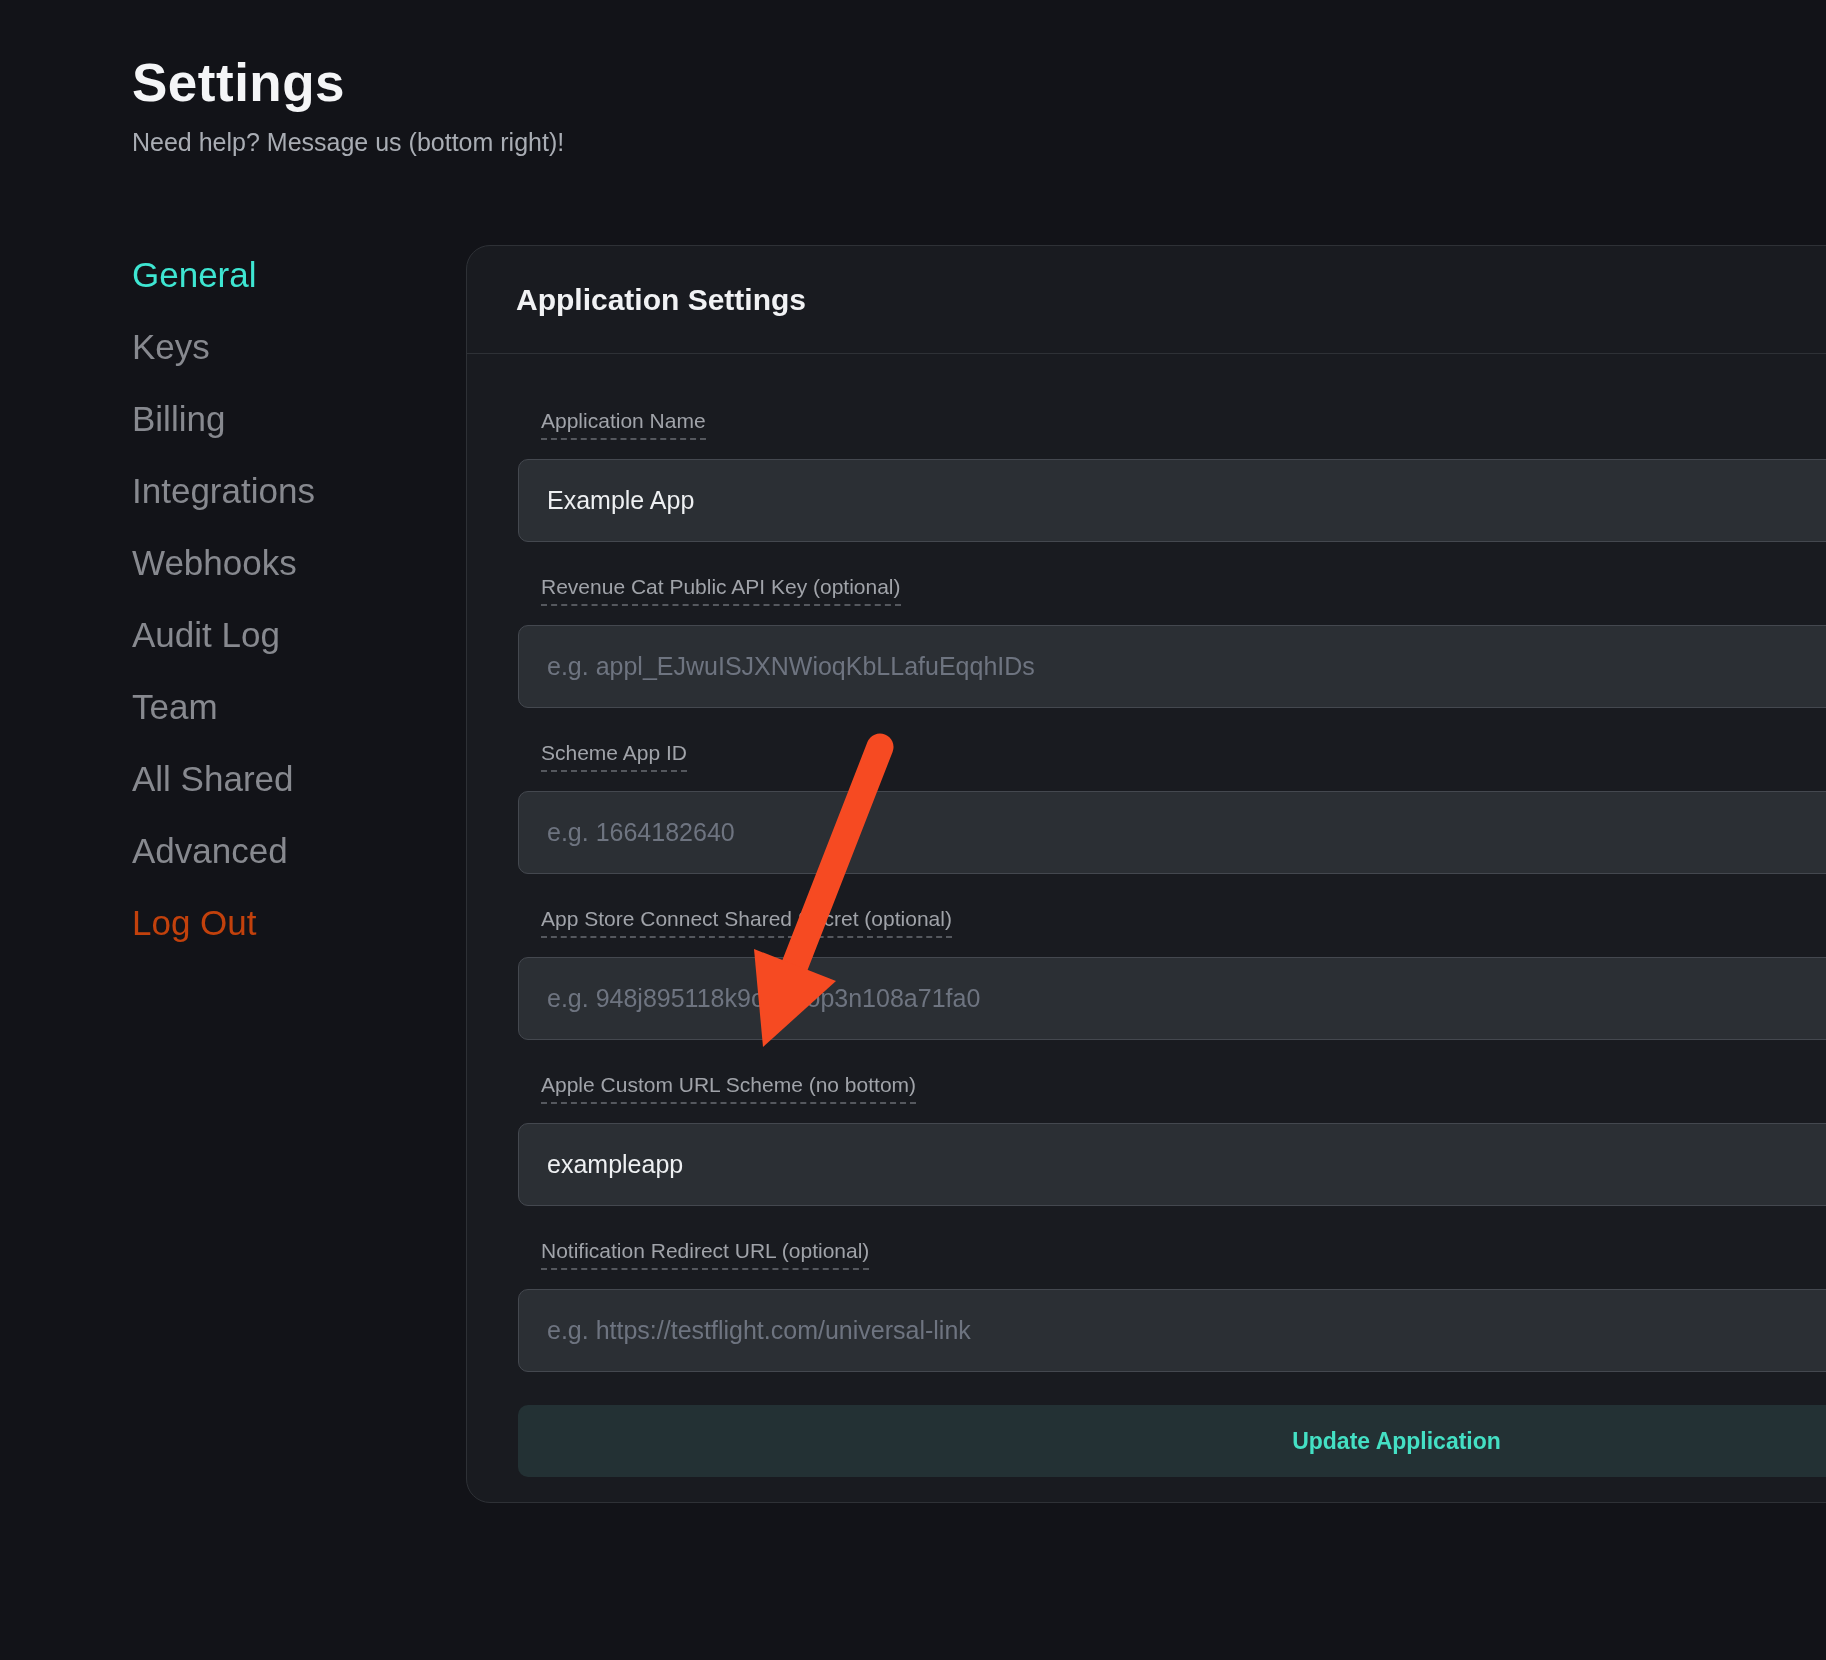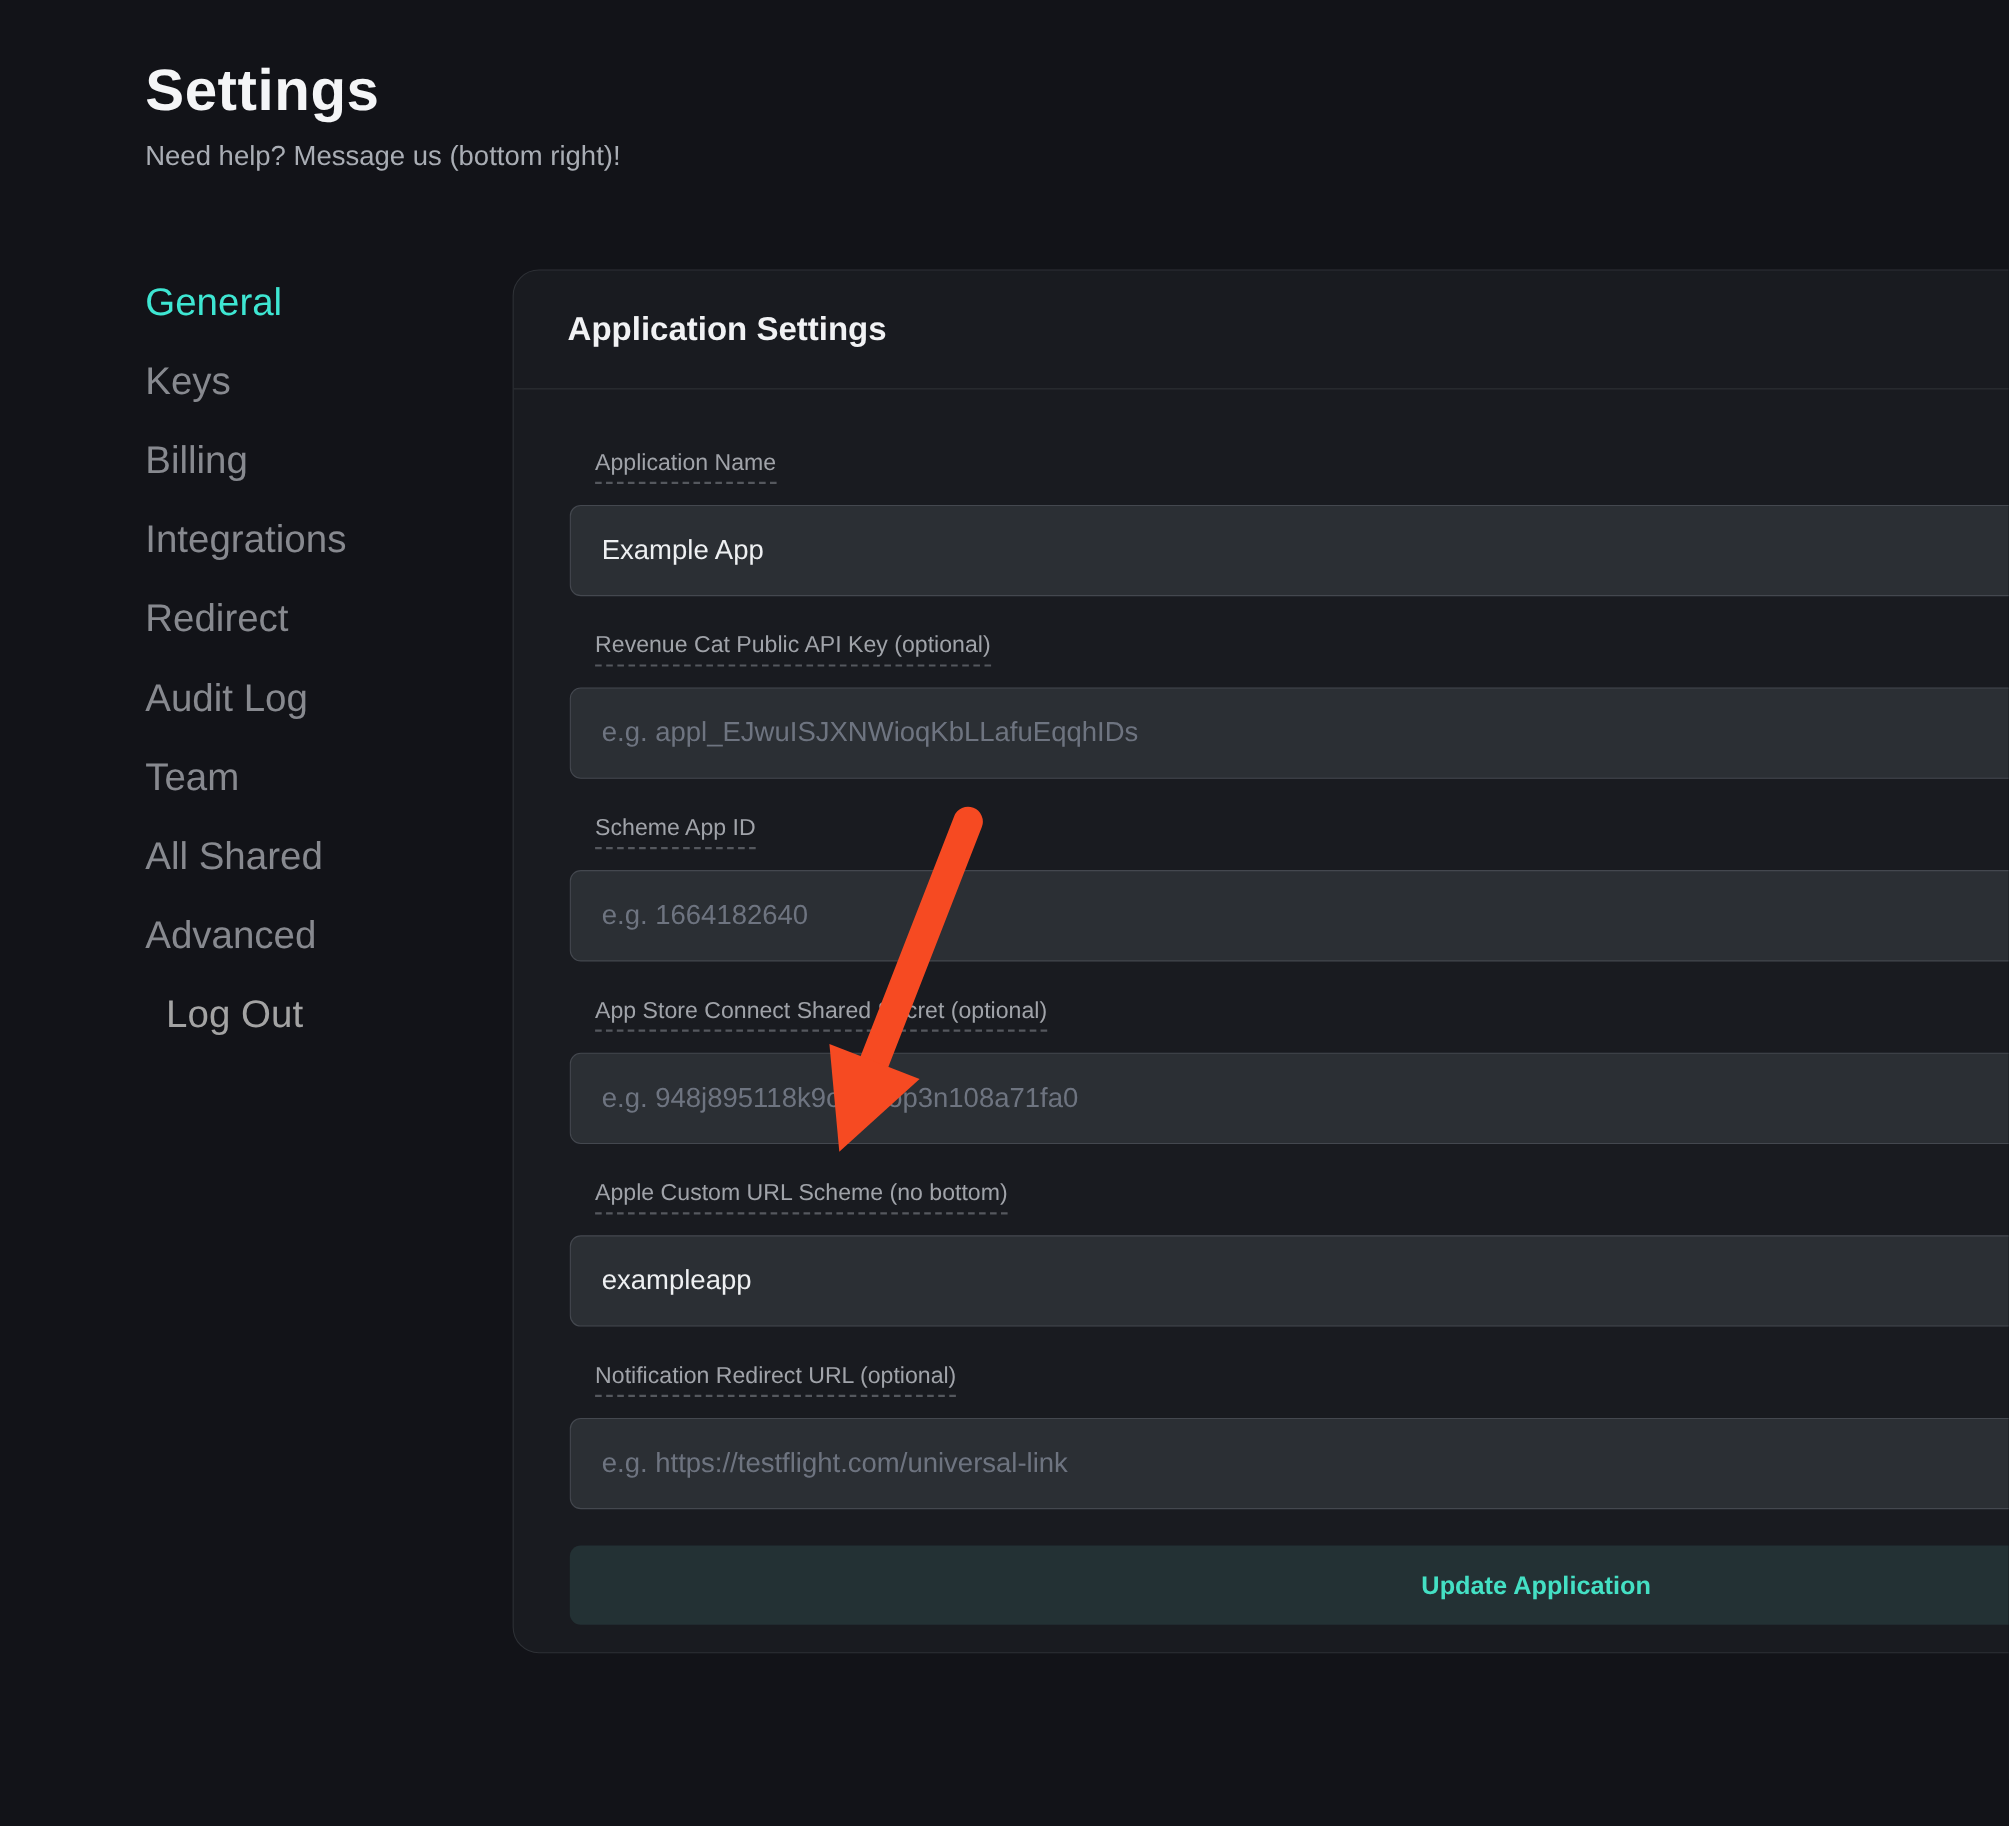--- a/index.html
+++ b/index.html
@@ -22,21 +22,21 @@
   }
   
   .sidebar{
     position:absolute;left:132px;top:258px;width:300px;
     display:flex;flex-direction:column;gap:38px;
   }
   .side-item{
     font-size:35px;color:#87898f;cursor:pointer;line-height:34px;
   }
   .side-item.active{color:#3ee6d2;}
-  .side-item.danger{color:#a3a3a3;margin-left:19px;}
+  .side-item.danger{color:#c2410c;}
   
   .panel{
     position:absolute;left:466px;top:245px;width:1860px;height:1258px;
     background:#191b20;border:1px solid #2e3136;border-radius:24px;
     box-sizing:border-box;
   }
   .panel-header{
     height:107px;border-bottom:1px solid #2e3136;
     display:flex;align-items:center;padding-left:49px;
     font-size:30px;font-weight:700;color:#f1f2f4;
@@ -77,21 +77,21 @@
 <body>
 
 <div class="page-title">Settings</div>
 <div class="page-subtitle">Need help? Message us (bottom right)!</div>
 
 <nav class="sidebar">
   <div class="side-item active">General</div>
   <div class="side-item">Keys</div>
   <div class="side-item">Billing</div>
   <div class="side-item">Integrations</div>
-  <div class="side-item">Redirect</div>
+  <div class="side-item">Webhooks</div>
   <div class="side-item">Audit Log</div>
   <div class="side-item">Team</div>
   <div class="side-item">All Shared</div>
   <div class="side-item">Advanced</div>
   <div class="side-item danger">Log Out</div>
 </nav>
 
 <section class="panel">
   <div class="panel-header">Application Settings</div>
   <div class="panel-body">

